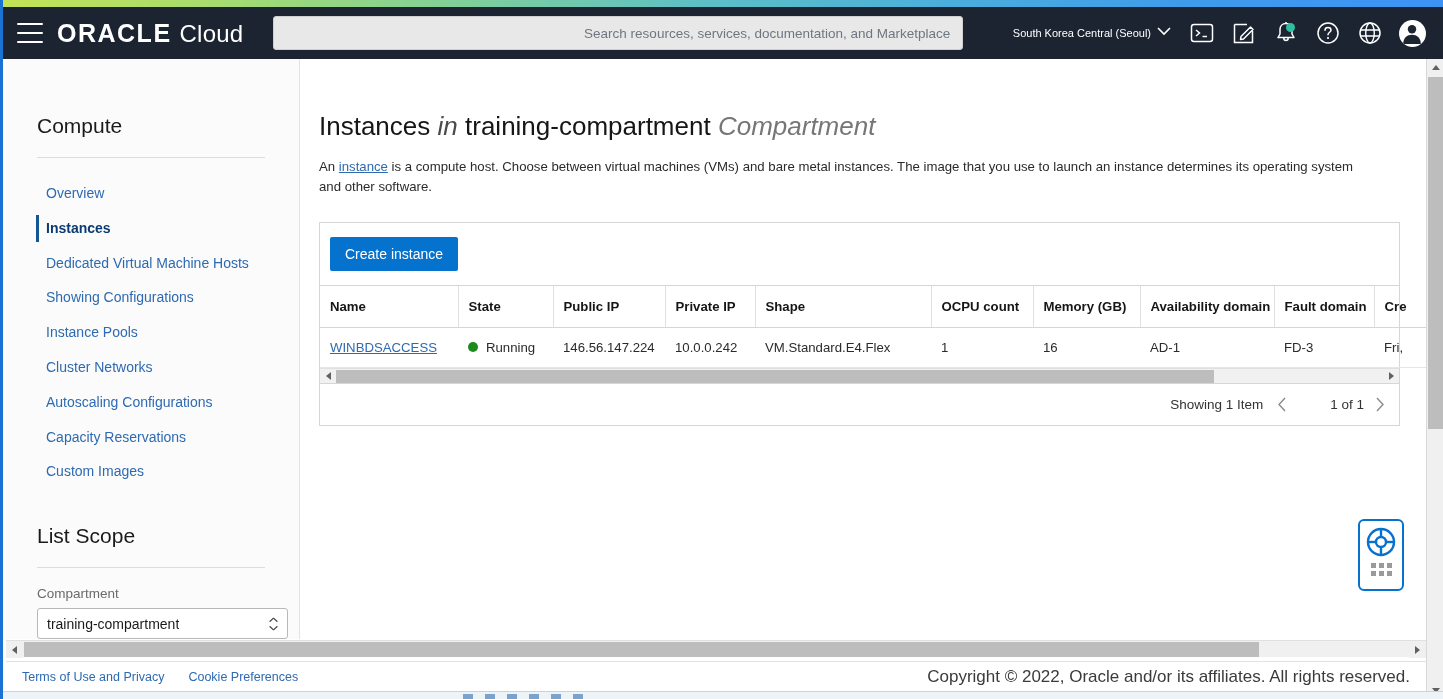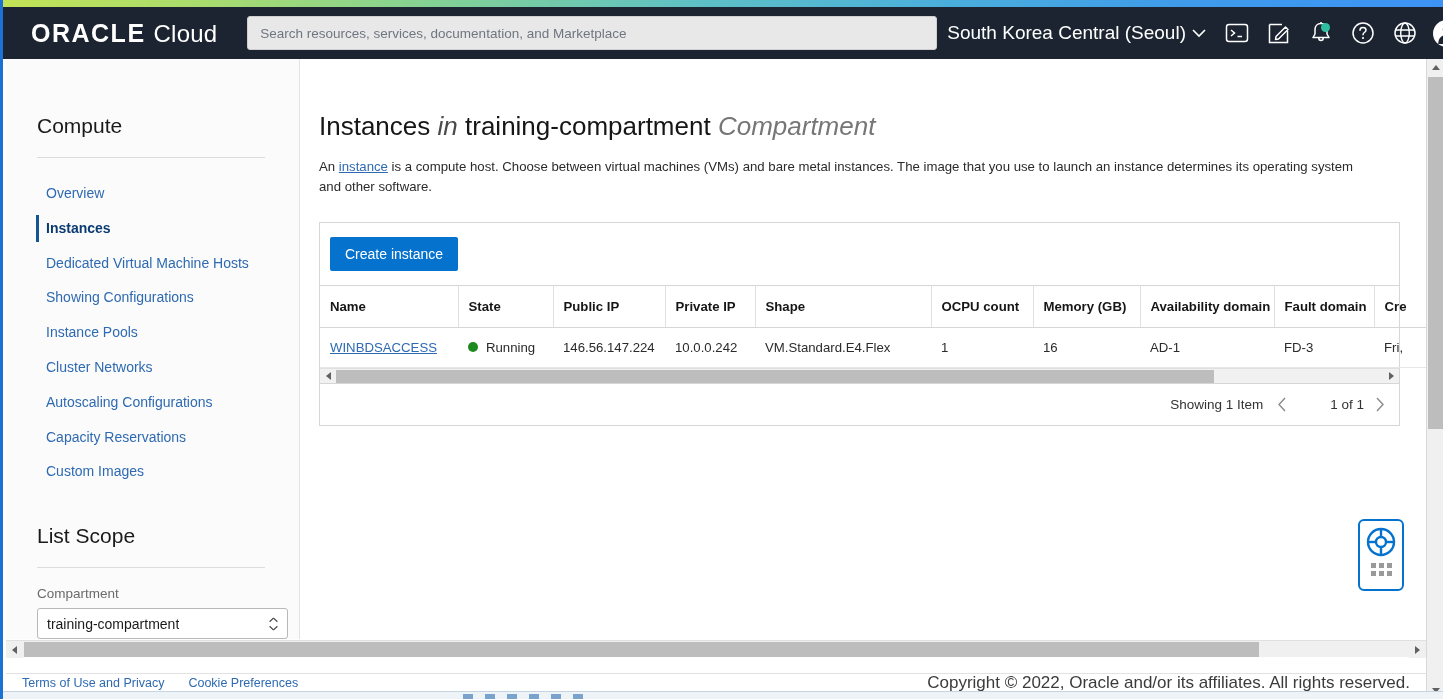--- a/index.html
+++ b/index.html
@@ -49,29 +49,30 @@
   }
   .brand-cloud { color: #ffffff; font-size: 24px; font-weight: 300; letter-spacing: .2px; }
 
   .search-wrap { margin-left: 30px; }
   .search-input {
     width: 690px; height: 34px;
     background: #e8e8e8; border: 1px solid #cfcfcf; border-radius: 3px;
     padding: 0 12px; font-size: 13.5px; color: #222;
     font-family: "Liberation Sans", sans-serif;
     outline: none;
+    text-align: right;
   }
   .search-input::placeholder { color: #6f7680; }
 
   .header-right {
     margin-left: auto; display: flex; align-items: center; gap: 0; padding-right: 10px;
   }
   .region-sel {
-    display: flex; align-items: center; gap: 6px;
-    color: #ffffff; font-size: 19px; padding: 6px 10px; cursor: pointer;
+    display: flex; gap: 6px;
+    color: #ffffff; font-size: 11px; padding: 6px 10px; cursor: pointer;
     white-space: nowrap;
   }
   .hicon {
     width: 42px; height: 40px; display: flex; align-items: center; justify-content: center;
     cursor: pointer; position: relative;
   }
   .hicon svg { display: block; }
   .bell-dot {
     position: absolute; width: 9px; height: 9px; border-radius: 50%;
     background: #2fbfa0; right: 12px; top: 10px;
@@ -234,21 +235,21 @@
     width: 46px; height: 72px; background: #ffffff;
     border: 2px solid #0572ce; border-radius: 6px;
     display: flex; flex-direction: column; align-items: center;
     justify-content: flex-start; padding-top: 6px; gap: 6px; cursor: pointer; z-index: 24;
   }
   .dot-grid { display: grid; grid-template-columns: repeat(3, 5px); gap: 3px; }
   .dot-grid i { display: block; width: 5px; height: 5px; background: #9a9a9a; }
 
   
   .footer {
-    position: absolute; left: 0; right: 17px; bottom: 8px; height: 18px;
+    position: absolute; left: 0; right: 17px; bottom: 8px; height: 30px;
     background: #ffffff; border-top: 1px solid #e2e2e2;
     display: flex; align-items: center; padding: 0 16px; z-index: 23;
   }
   .footer-links { display: flex; gap: 24px; }
   .footer-links a { font-size: 12.5px; color: #2e6ab1; text-decoration: none; cursor: pointer; }
   .footer-copy { margin-left: auto; font-size: 17px; color: #3b3b3b; white-space: nowrap; }
 
   
   .taskbar-sliver {
     position: absolute; left: 0; right: 0; bottom: 0; height: 8px;

